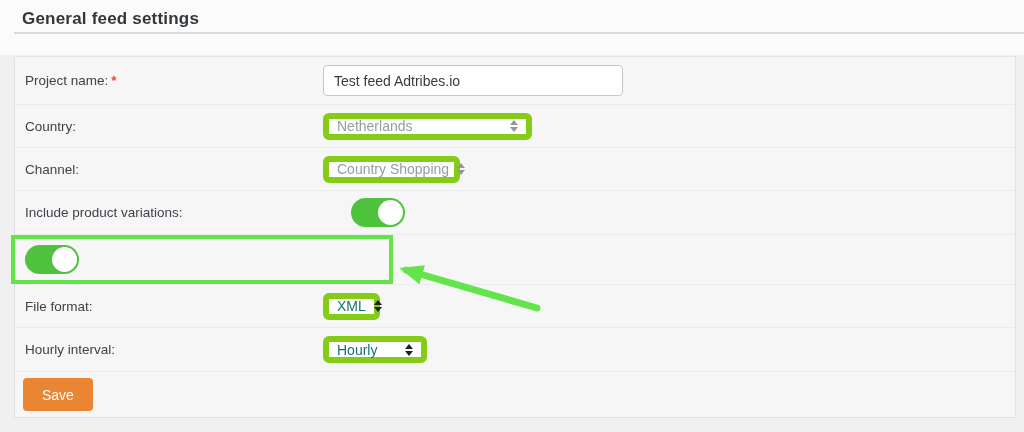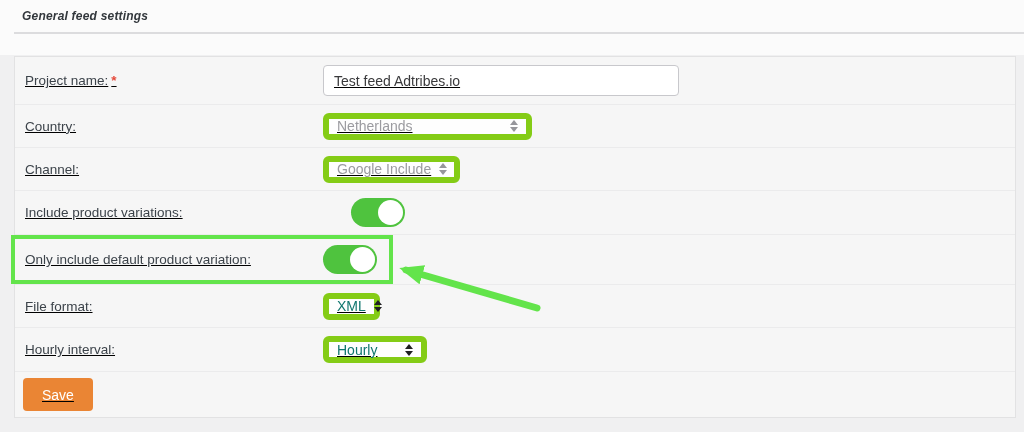--- a/index.html
+++ b/index.html
@@ -6,46 +6,46 @@
   html,body { width:1024px; height:432px; }
   body {
     font-family:"Liberation Sans", sans-serif;
     background:#f0f0f1;
     position:relative;
     overflow:hidden;
   }
   .top-band { position:absolute; left:0; top:0; width:1024px; height:55px; background:#fbfbfb; }
   .page-title {
     position:absolute; left:22px; top:9px;
-    font-size:12px; font-weight:bold; font-style:italic;
+    font-size:17px; font-weight:bold; 
     color:var(--header-text,#32373c); letter-spacing:.2px;
   }
   .header-rule { position:absolute; left:14px; top:32px; width:1010px; height:2px; background:#dcdcde; }
 
   .panel {
     position:absolute; left:14px; top:56px; width:1002px; height:362px;
     background:#f6f6f6; border:1px solid #e2e2e3;
     display:flex; flex-direction:column;
   }
   .row {
     display:flex; align-items:center; padding:0 10px;
-    border-bottom:1px solid #ebebec; height:43px; position:relative;text-decoration:underline;
+    border-bottom:1px solid #ebebec; height:43px; position:relative;
   }
   .row:last-child { border-bottom:none;align-items:center; }
   .row-project { height:48px; }
   .row-include { height:44px;gap:28px; }
   .row-highlight { height:50px; }
   .row-refresh { height:44px; }
   .row-save { height:45px; }
 
   .field-label { width:298px; font-size:13.5px; color:var(--label-text,#3c434a); flex:none; }
   .req { color:var(--required-mark,#e5493a); font-weight:bold; margin-left:3px; }
 
   .text-input {
-    width:356px; height:31px; background:#ffffff;
+    width:300px; height:31px; background:#ffffff;
     border:1px solid #c8c8cc; border-radius:4px;
     font-family:"Liberation Sans", sans-serif;
     font-size:14px; color:#3a3a3c; padding:0 10px; outline:none;
   }
 
   .select {
     height:27px; background:#fefefe; border:6px solid #84cc16; border-radius:6px;
     display:flex; align-items:center; justify-content:space-between;
     padding:0 8px; font-size:14px; cursor:default;
   }
@@ -108,38 +108,37 @@
       <span class="spinner">
           <i class="tri-up"></i>
           <i class="tri-down"></i>
         </span>
     </div>
   </div>
 
   <div class="row">
     <div class="field-label">Channel:</div>
     <div class="select select-muted sel-channel">
-      <span class="sel-value">Google Include</span>
+      <span class="sel-value">Country Shopping</span>
       <span class="spinner">
           <i class="tri-up"></i>
           <i class="tri-down"></i>
         </span>
     </div>
   </div>
 
   <div class="row row-include">
     <div class="field-label">Include product variations:</div>
     <div class="toggle" data-state="on">
       <span class="knob"></span>
     </div>
   </div>
 
   <div class="row row-highlight">
     <div class="highlight-box"></div>
-    <div class="field-label">Only include default product variation:</div>
     <div class="toggle" data-state="on">
       <span class="knob"></span>
     </div>
   </div>
 
   <div class="row">
     <div class="field-label">File format:</div>
     <div class="select select-dark sel-format">
       <span class="sel-value">XML</span>
       <span class="spinner">

